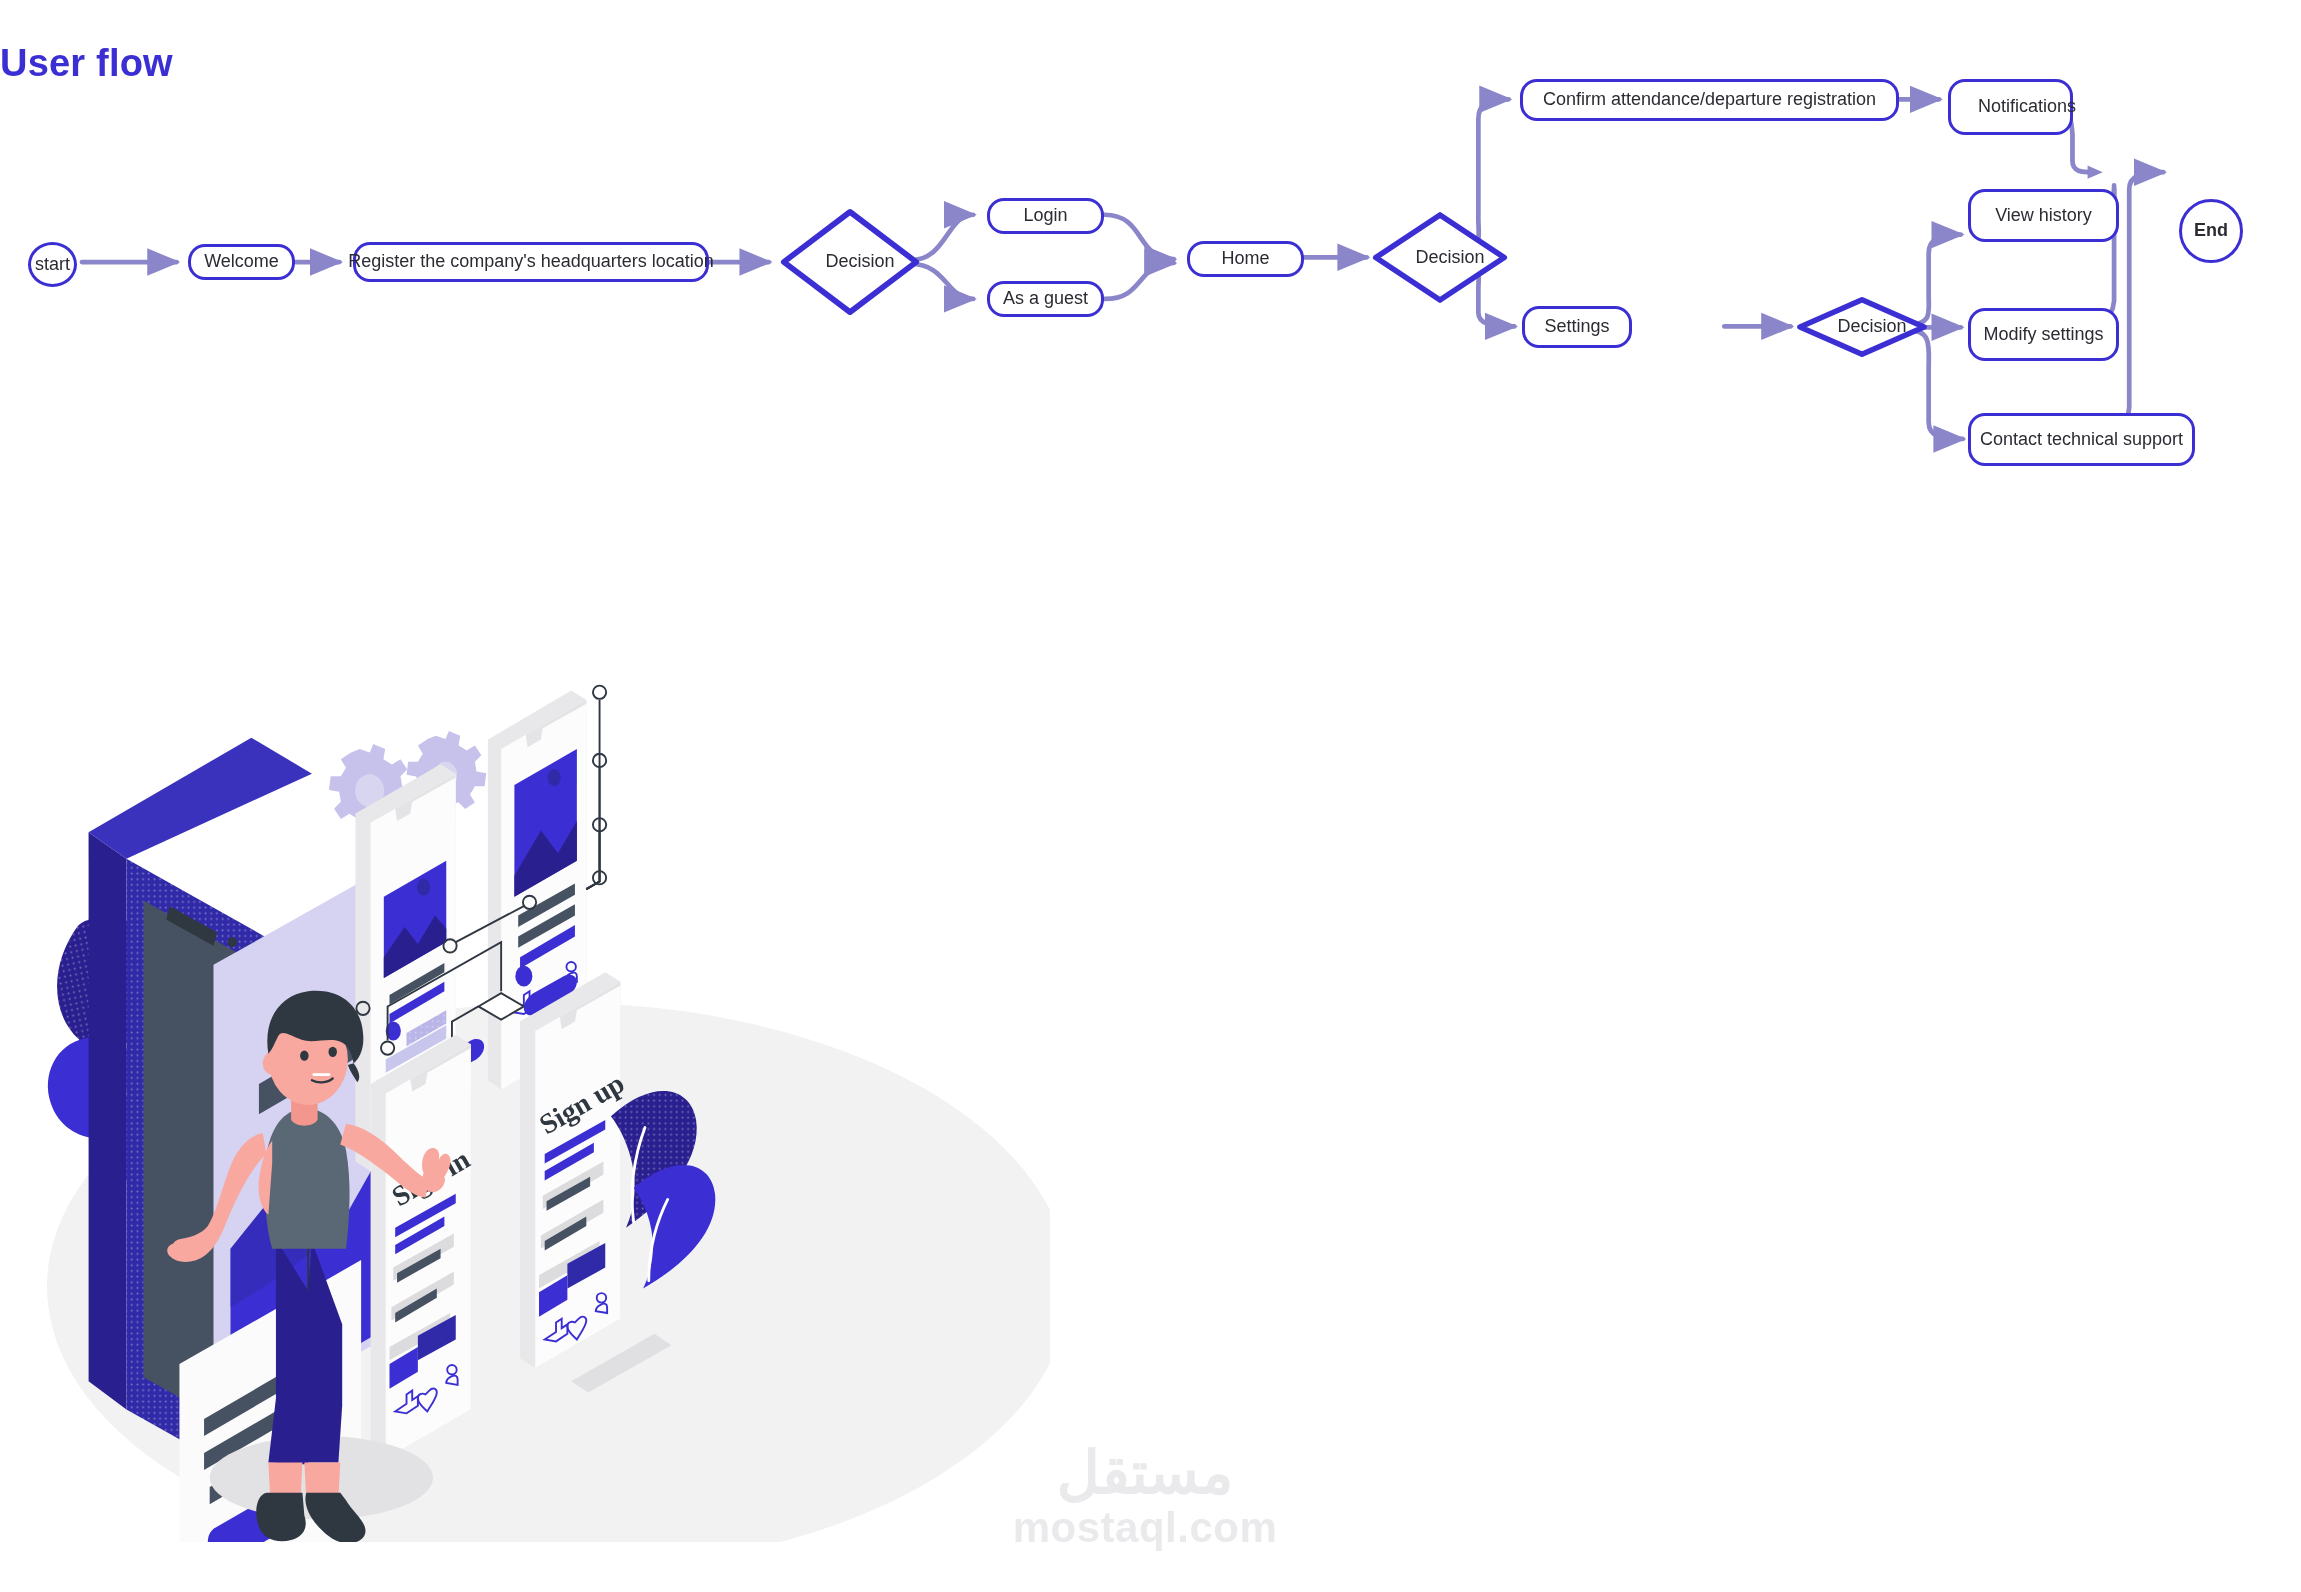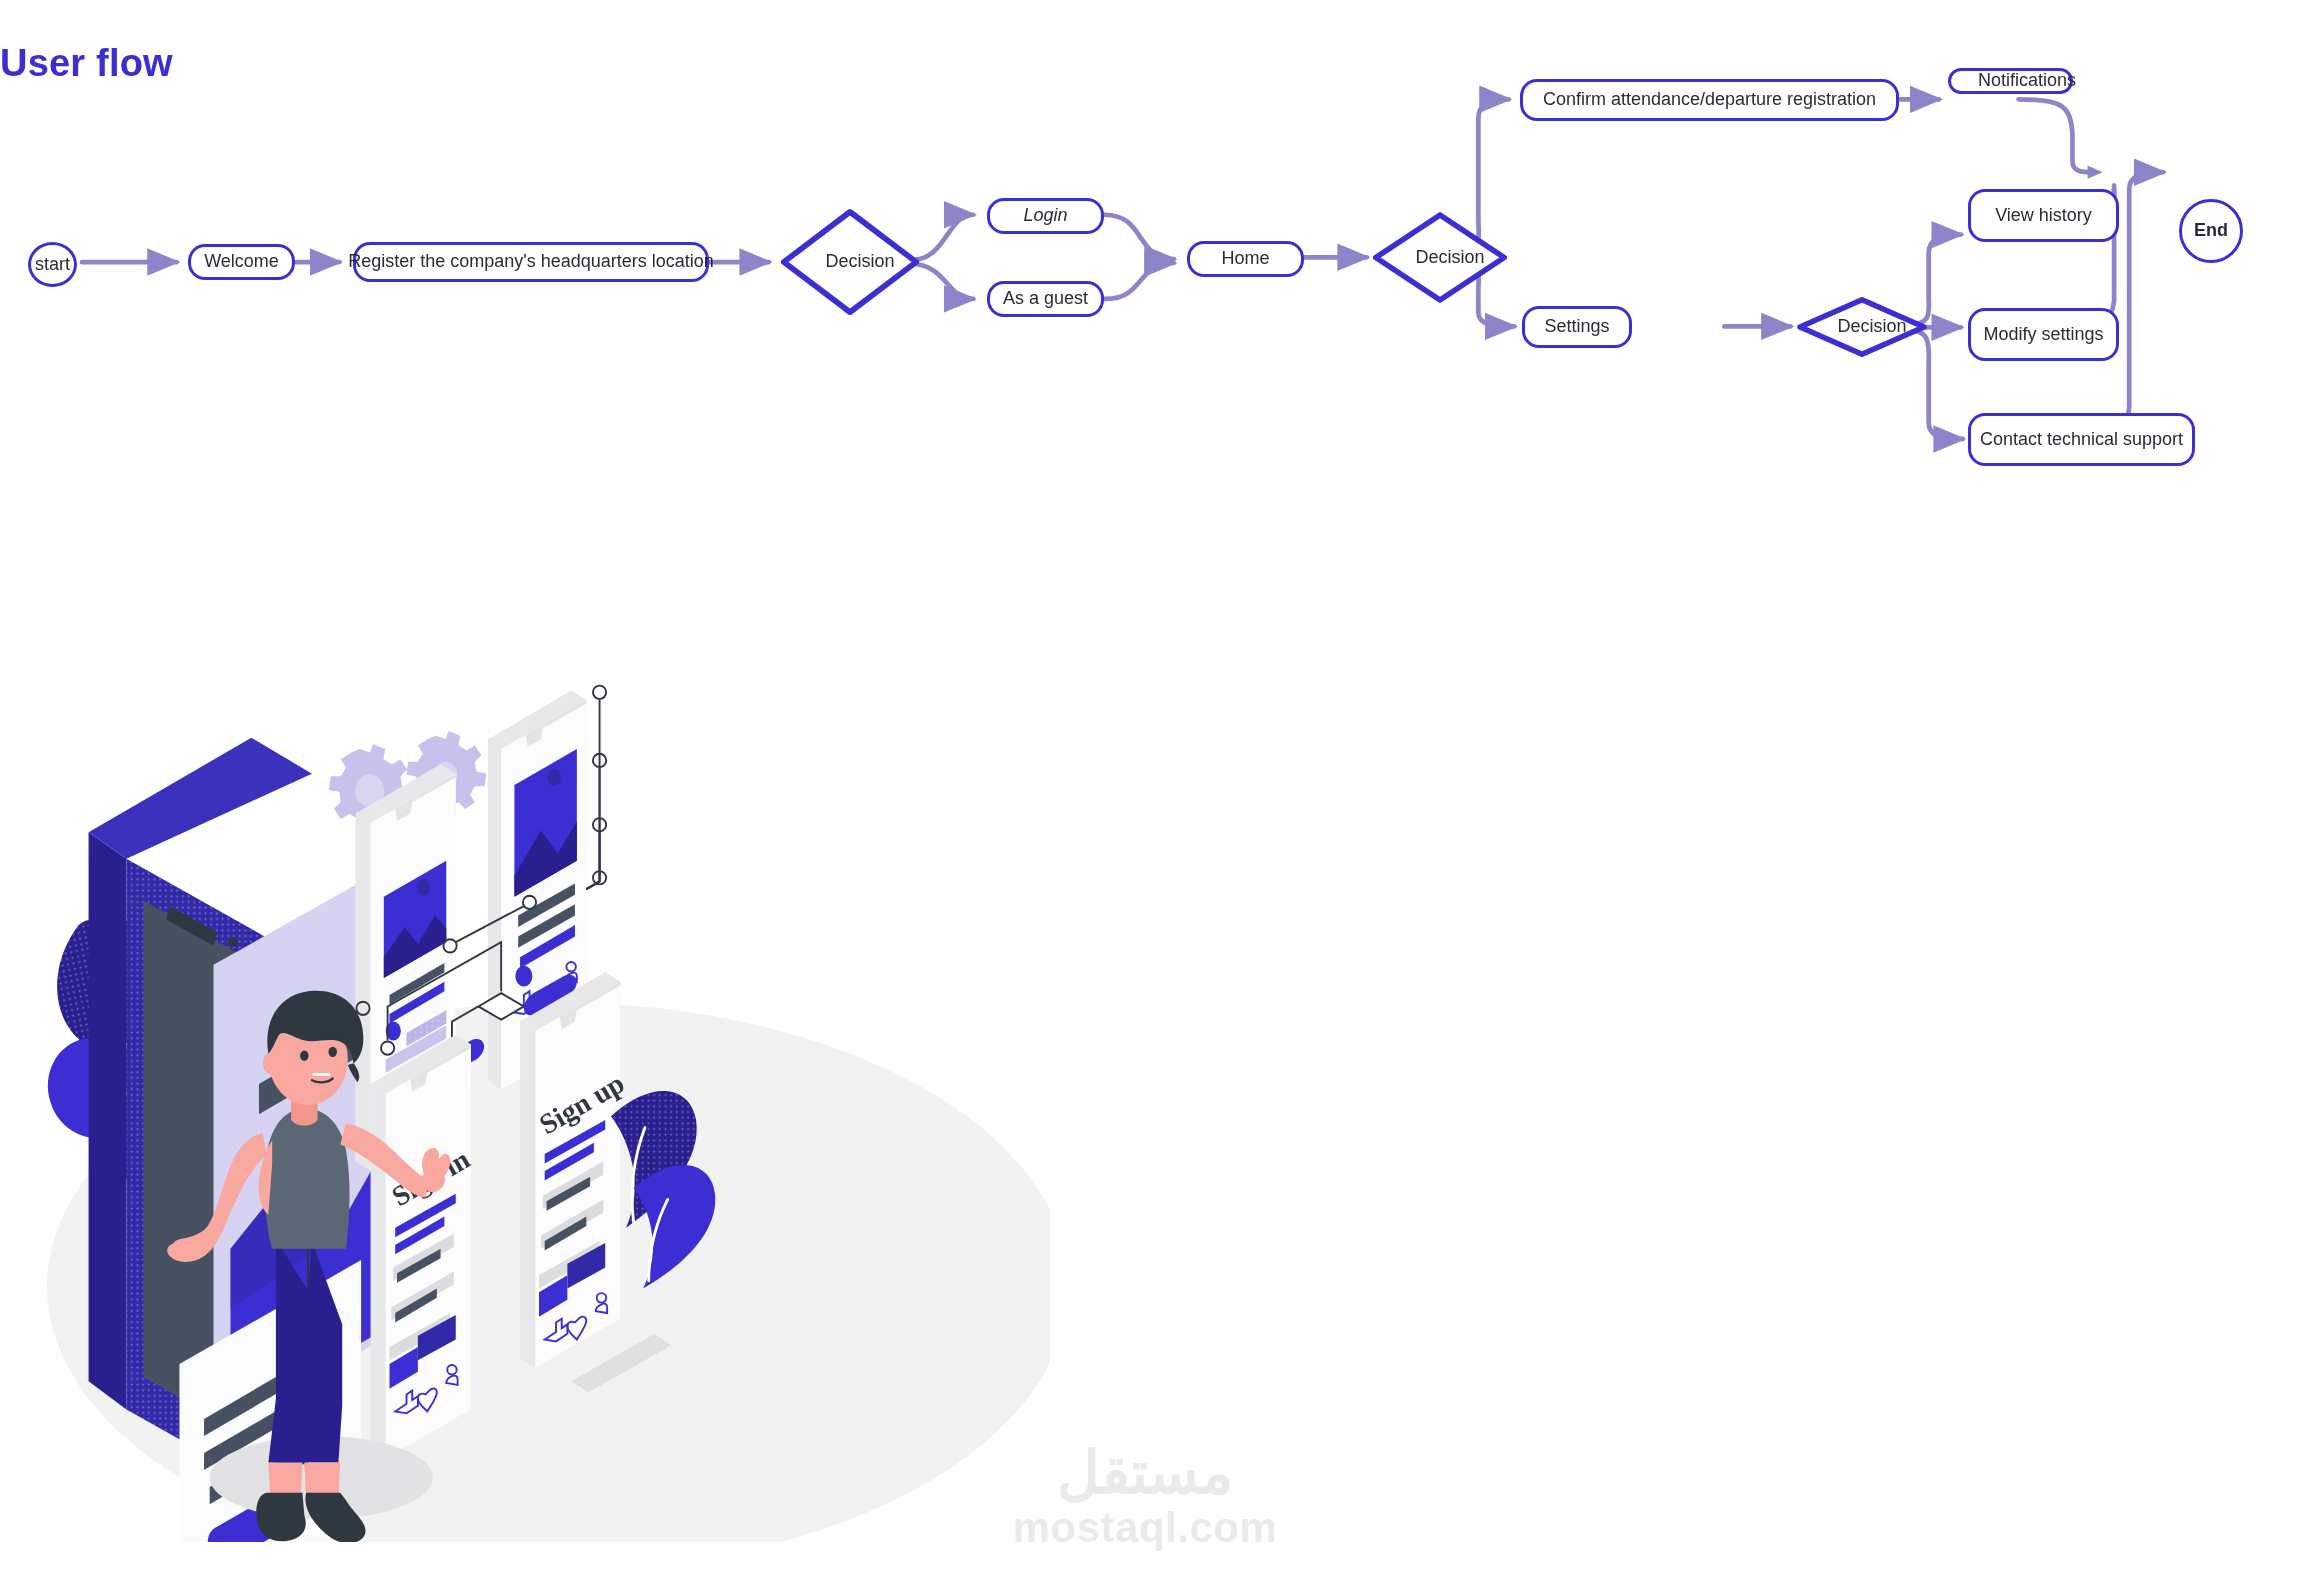--- a/index.html
+++ b/index.html
@@ -172,21 +172,21 @@
     <span>Register the company's headquarters location</span>
   </div>
 
   <div class="node diamond" style="left:780px; top:208px; width:140px; height:108px;">
     <svg class="dia-shape" viewBox="0 0 148 114">
       <polygon points="74,4 144,57 74,110 4,57" fill="#ffffff" stroke="#3b2fd4" stroke-width="6" stroke-linejoin="round"></polygon>
     </svg>
     <span class="dia-label">Decision</span>
   </div>
 
-  <div class="node rect" style="left:987px; top:198px; width:117px; height:36px;font-style:italic;">
+  <div class="node rect" style="left:987px; top:198px; width:117px; height:36px;">
     <span>Login</span>
   </div>
 
   <div class="node rect" style="left:987px; top:281px; width:117px; height:36px;">
     <span>As a guest</span>
   </div>
 
   <div class="node rect" style="left:1187px; top:241px; width:117px; height:36px;">
     <span>Home</span>
   </div>
@@ -195,21 +195,21 @@
     <svg class="dia-shape" viewBox="0 0 144 98">
       <polygon points="72,4 140,49 72,94 4,49" fill="#ffffff" stroke="#3b2fd4" stroke-width="6" stroke-linejoin="round"></polygon>
     </svg>
     <span class="dia-label">Decision</span>
   </div>
 
   <div class="node rect" style="left:1520px; top:79px; width:379px; height:42px;">
     <span>Confirm attendance/departure registration</span>
   </div>
 
-  <div class="node rect" style="left:1948px; top:68px; width:125px; height:26px;padding-left:33px;">
+  <div class="node rect" style="left:1948px; top:79px; width:125px; height:56px;padding-left:33px;">
     <span>Notifications</span>
   </div>
 
   <div class="node rect" style="left:1522px; top:306px; width:110px; height:42px;">
     <span>Settings</span>
   </div>
 
   <div class="node diamond" style="left:1796px; top:296px; width:132px; height:62px;">
     <svg class="dia-shape" viewBox="0 0 140 66">
       <polygon points="70,4 136,33 70,62 4,33" fill="#ffffff" stroke="#3b2fd4" stroke-width="6" stroke-linejoin="round"></polygon>

